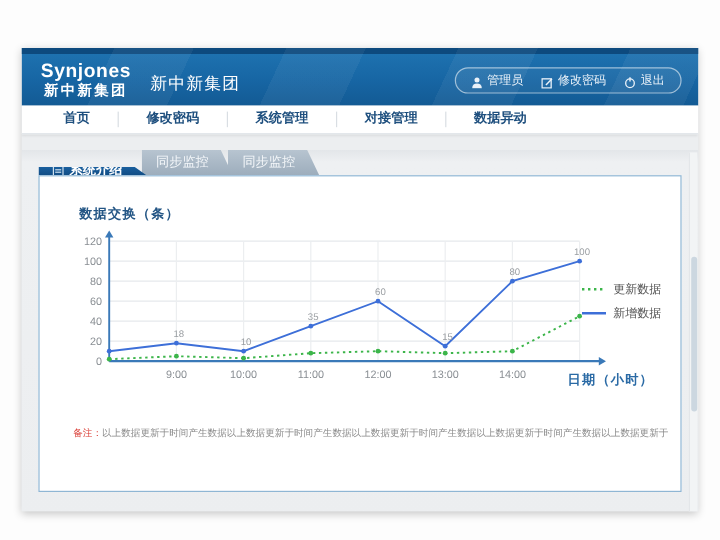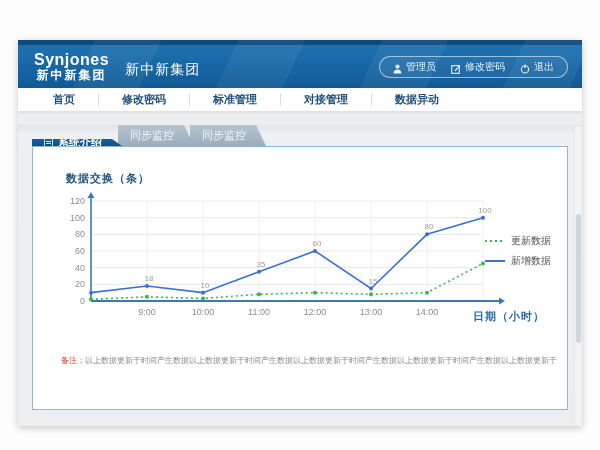--- a/index.html
+++ b/index.html
@@ -123,21 +123,21 @@
               </svg>
           </span>
           <span>退出</span>
         </span>
       </div>
     </div>
 
     <div class="nav" id="nav">
         <div class="nav-item">首页</div>
         <div class="nav-item">修改密码</div>
-        <div class="nav-item">标准管理</div>
+        <div class="nav-item">系统管理</div>
         <div class="nav-item">对接管理</div>
         <div class="nav-item">数据异动</div>
       </div>
 
     <div class="content">
       <div class="tabs" id="tabs">
           <div class="tab active">
             <span class="doc-icon"></span>
             <span>系统介绍</span>
           </div>

